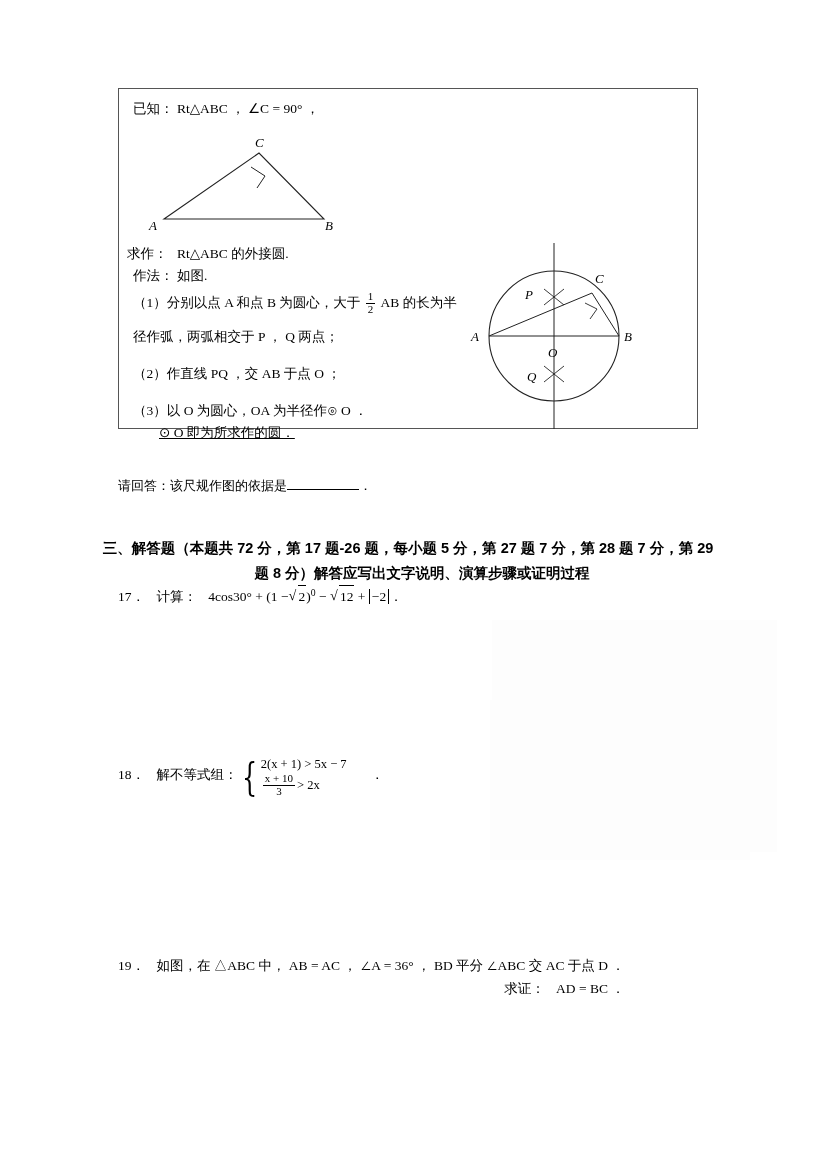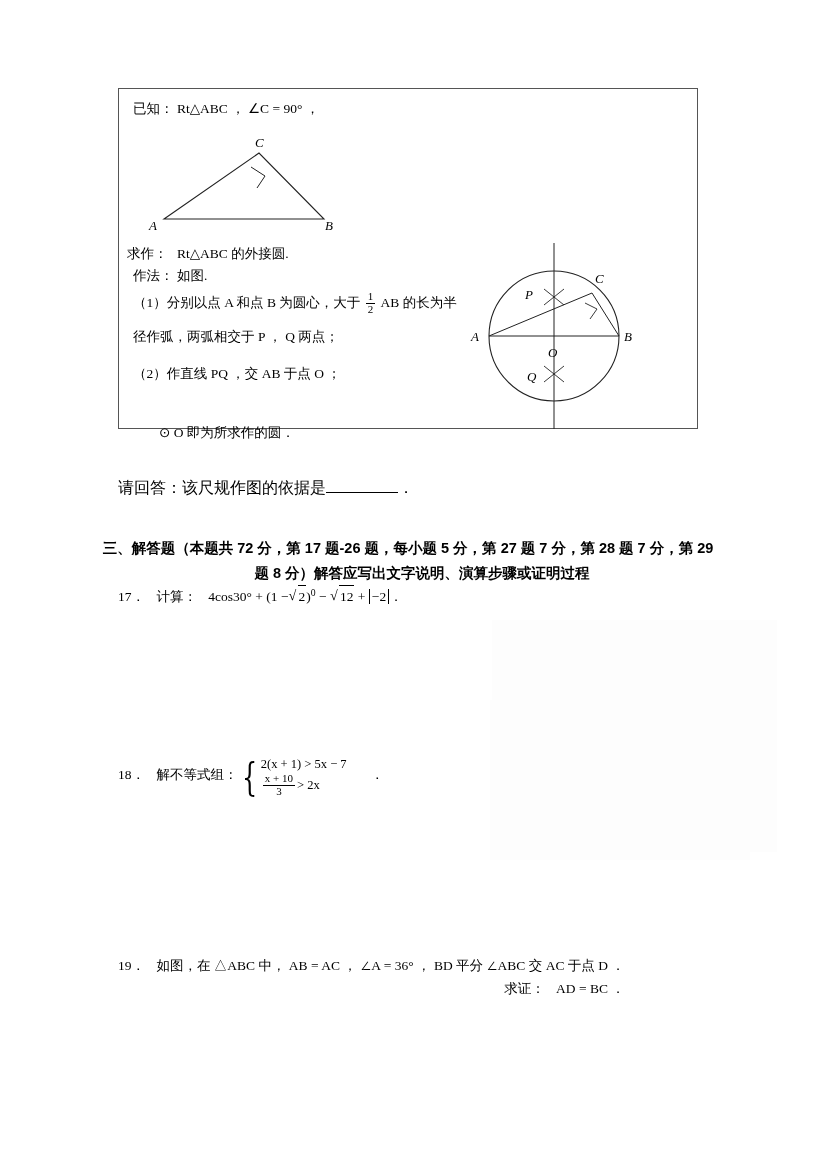--- a/index.html
+++ b/index.html
@@ -69,21 +69,21 @@
     top: 142px;
     width: 220px;
     height: 200px;
   }
 
   
   .ask {
     position: absolute;
     left: 118px;
     top: 476px;
-    font-size: 16px;
+    font-size: 13px;
   }
   .blank {
     display: inline-block;
     width: 72px;
     border-bottom: 1px solid #000;
     height: 1em;
   }
 
   
   .sec-head {
@@ -195,22 +195,23 @@
           <span class="num">1</span>
           <span class="den">2</span>
         </span>
         <span>AB 的长为半</span>
       </div>
 
       <div class="ln" style="left:14px; top:238px;text-align:right;">径作弧，两弧相交于 P ， Q 两点；</div>
 
       <div class="ln" style="left:14px; top:275px;">（2）作直线 PQ ，交 AB 于点 O ；</div>
 
-
-      <div class="ln" style="left:40px; top:334px;">⊙ O 即为所求作的圆．</div>
+      <div class="ln" style="left:14px; top:312px;">（3）以 O 为圆心，OA 为半径作⊙ O ．</div>
+
+      <div class="ln" style="left:40px; top:334px;text-decoration:underline;">⊙ O 即为所求作的圆．</div>
 
       <div class="fig-circ">
         <svg width="220" height="200" viewBox="0 0 220 200">
           <circle cx="105" cy="105" r="65" fill="none" stroke="#222" stroke-width="1.1"></circle>
           <line x1="105" y1="12" x2="105" y2="198" stroke="#222" stroke-width="1"></line>
           <line x1="40" y1="105" x2="170" y2="105" stroke="#222" stroke-width="1"></line>
           <polyline points="40,105 143,62 170,105" fill="none" stroke="#222" stroke-width="1"></polyline>
           <polyline points="136,72 148,78 141,88" fill="none" stroke="#222" stroke-width="0.9"></polyline>
 
           <line x1="95" y1="58" x2="115" y2="74" stroke="#222" stroke-width="0.9"></line>

